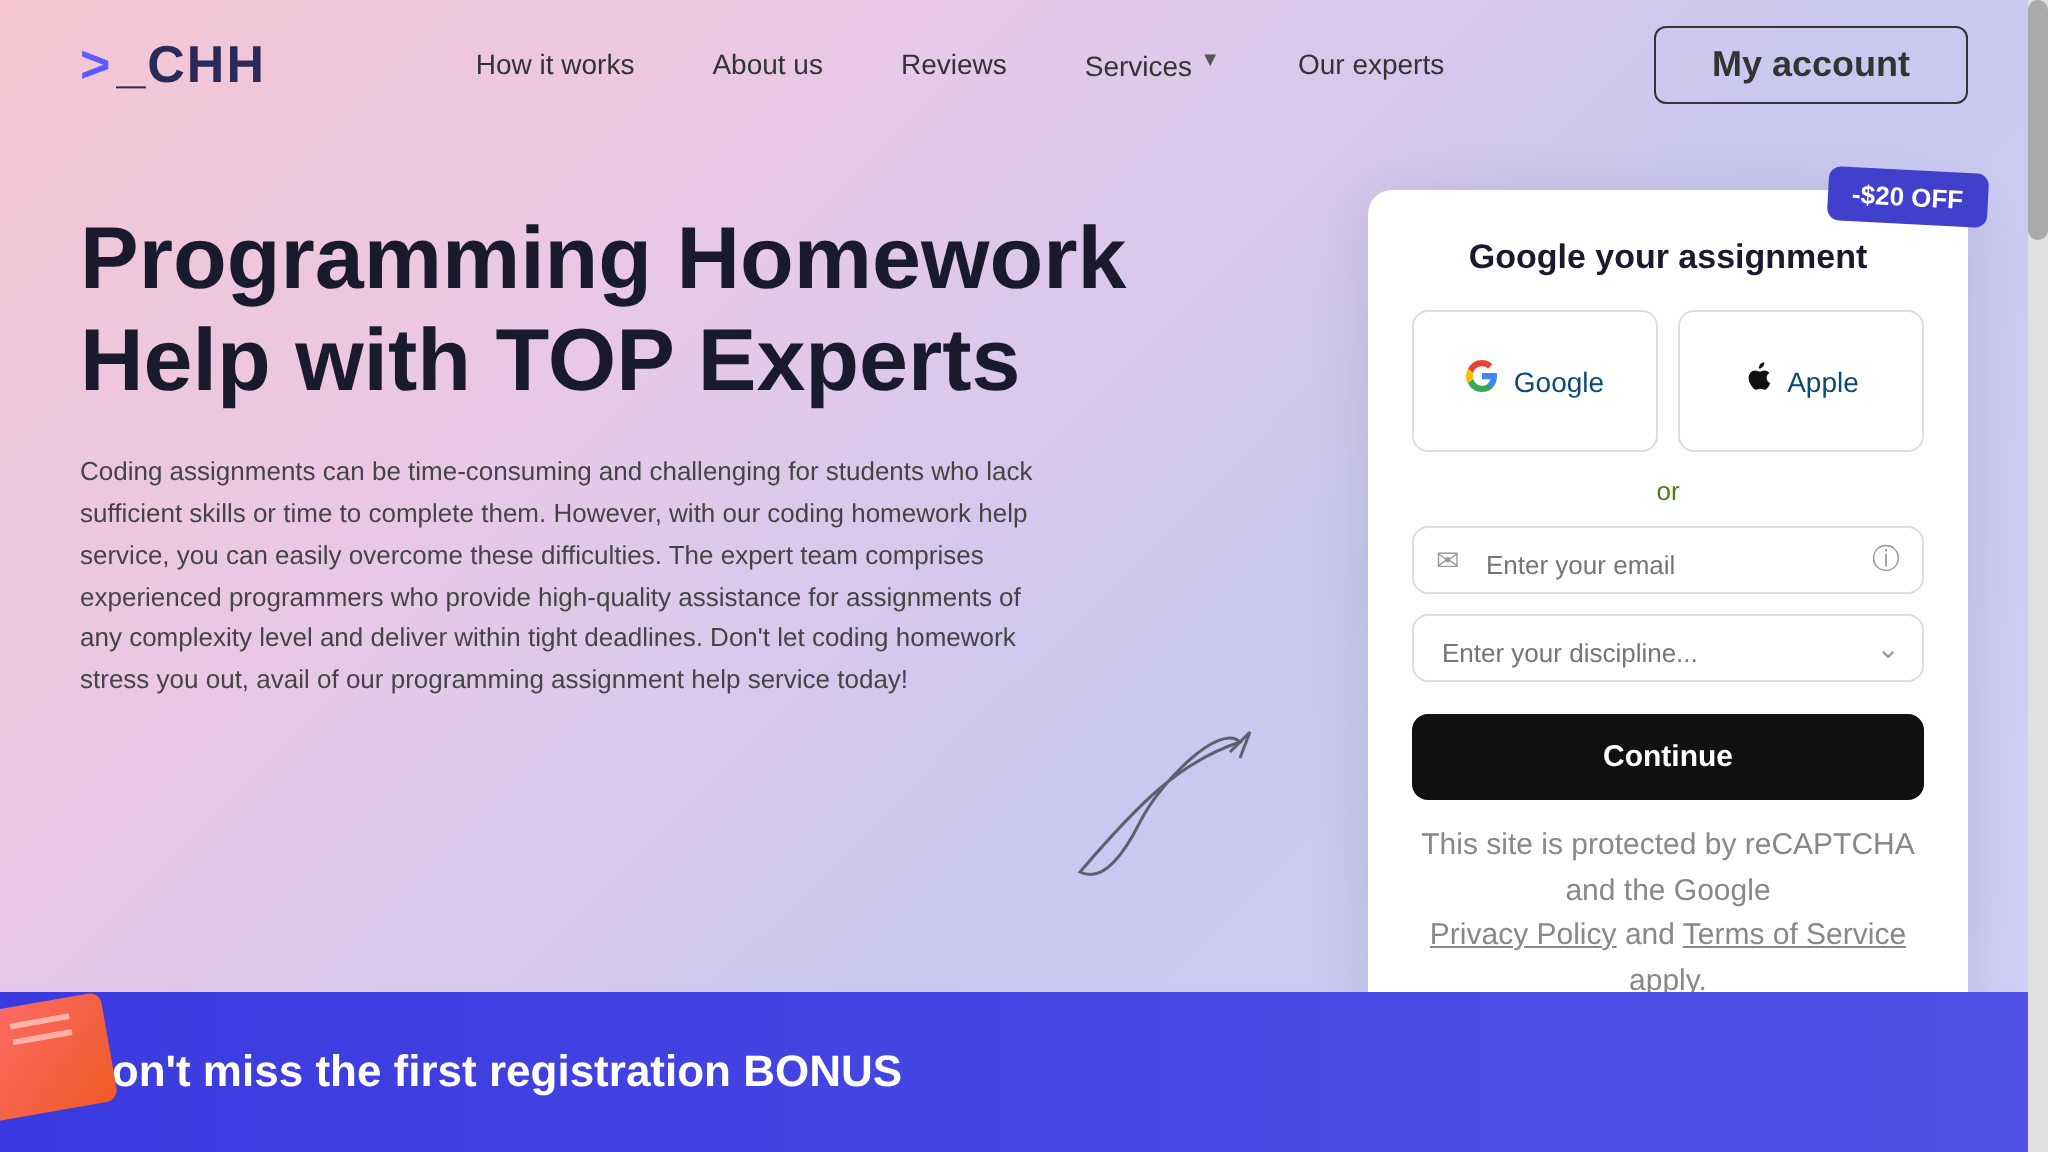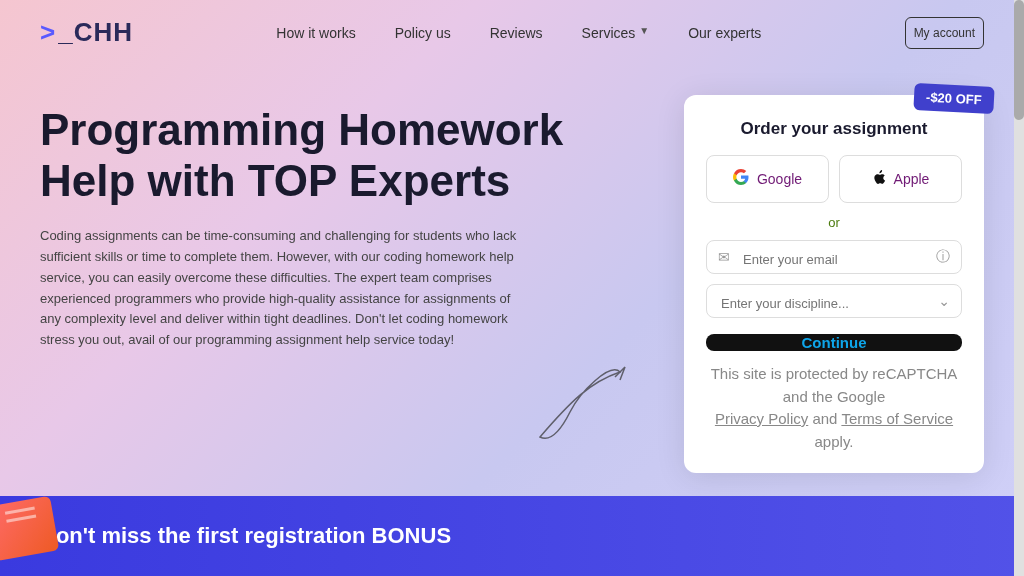--- a/index.html
+++ b/index.html
@@ -61,25 +61,25 @@
     }
 
     .dropdown-arrow {
       font-size: 10px;
       color: #555;
     }
 
     .my-account-btn {
       border: 1.5px solid #333;
       border-radius: 6px;
-      padding: 8px 8px;
+      padding: 8px 28px;
       background: transparent;
       color: #333;
-      font-size: 12px;
-      font-weight: 400;
+      font-size: 18px;
+      font-weight: 700;
       cursor: pointer;
     }
 
     
     .hero-content {
       position: relative;
       z-index: 5;
       display: flex;
       padding: 30px 40px 0 40px;
       gap: 40px;
@@ -153,26 +153,26 @@
     }
 
     .social-btn {
       flex: 1;
       display: flex;
       align-items: center;
       justify-content: center;
       gap: 8px;
       border: 1.5px solid #ddd;
       border-radius: 8px;
-      padding: 13px 8px;
+      padding: 24px 8px;
       background: white;
       cursor: pointer;
       font-size: 14px;
       font-weight: 500;
-      color: #701a75;
+      color: #0c4a6e;
       text-align: right;
     }
 
     .google-icon {
       font-size: 16px;
     }
 
     .apple-icon {
       font-size: 16px;
     }
@@ -214,23 +214,24 @@
       top: 50%;
       transform: translateY(-50%);
       color: #999;
       font-size: 14px;
       cursor: pointer;
     }
 
     .continue-btn {
       width: 100%;
       background: #111;
-      color: #0ea5e9;
+      color: #ffffff;
       border: none;
       border-radius: 8px;
+      padding: 13px;
       font-size: 15px;
       font-weight: 700;
       cursor: pointer;
       margin-top: 6px;
       margin-bottom: 12px;
     }
 
     .recaptcha-text {
       font-size: 15px;
       color: #888;
@@ -313,21 +314,21 @@
 <body>
 
 <div class="hero-bg"></div>
 
 <nav class="navbar">
   <div class="logo">
     <span class="logo-chevron">&gt;</span>_<span>CHH</span>
   </div>
   <ul class="nav-links">
     <li><a href="#">How it works</a></li>
-    <li><a href="#">Policy us</a></li>
+    <li><a href="#">About us</a></li>
     <li><a href="#">Reviews</a></li>
     <li>
       <a href="#" class="services-link">
         <span>Services</span>
         <span class="dropdown-arrow">▼</span>
       </a>
     </li>
     <li><a href="#">Our experts</a></li>
   </ul>
   <button class="my-account-btn">My account</button>
@@ -335,21 +336,21 @@
 
 <div class="hero-content">
 
   <div class="hero-left">
     <h1 class="hero-title">Programming Homework Help with TOP Experts</h1>
     <p class="hero-desc">Coding assignments can be time-consuming and challenging for students who lack sufficient skills or time to complete them. However, with our coding homework help service, you can easily overcome these difficulties. The expert team comprises experienced programmers who provide high-quality assistance for assignments of any complexity level and deliver within tight deadlines. Don't let coding homework stress you out, avail of our programming assignment help service today!</p>
   </div>
 
   <div class="order-card">
     <div class="discount-badge">-$20 OFF</div>
-    <div class="order-card-title">Order your assignment</div>
+    <div class="order-card-title">Google your assignment</div>
 
     <div class="social-buttons">
       <button class="social-btn">
         <span class="google-icon">
           
           <svg width="16" height="16" viewBox="0 0 16 16">
             <path d="M15.5 8.18c0-.57-.05-1.12-.14-1.64H8v3.09h4.19a3.58 3.58 0 01-1.55 2.35v1.96h2.51C14.66 12.55 15.5 10.52 15.5 8.18z" fill="#4285F4"></path>
             <path d="M8 16c2.1 0 3.87-.7 5.16-1.88l-2.51-1.96c-.7.47-1.59.75-2.65.75-2.04 0-3.76-1.38-4.38-3.23H1.04v2.02A7.998 7.998 0 008 16z" fill="#34A853"></path>
             <path d="M3.62 9.68A4.81 4.81 0 013.38 8c0-.59.1-1.16.24-1.68V4.3H1.04A8.005 8.005 0 000 8c0 1.29.31 2.52.86 3.6l2.76-1.92z" fill="#FBBC05"></path>
             <path d="M8 3.18c1.15 0 2.18.4 2.99 1.18l2.24-2.24C11.87.79 10.1 0 8 0A7.998 7.998 0 001.04 4.3l2.58 2.02C4.24 4.56 5.96 3.18 8 3.18z" fill="#EA4335"></path>

